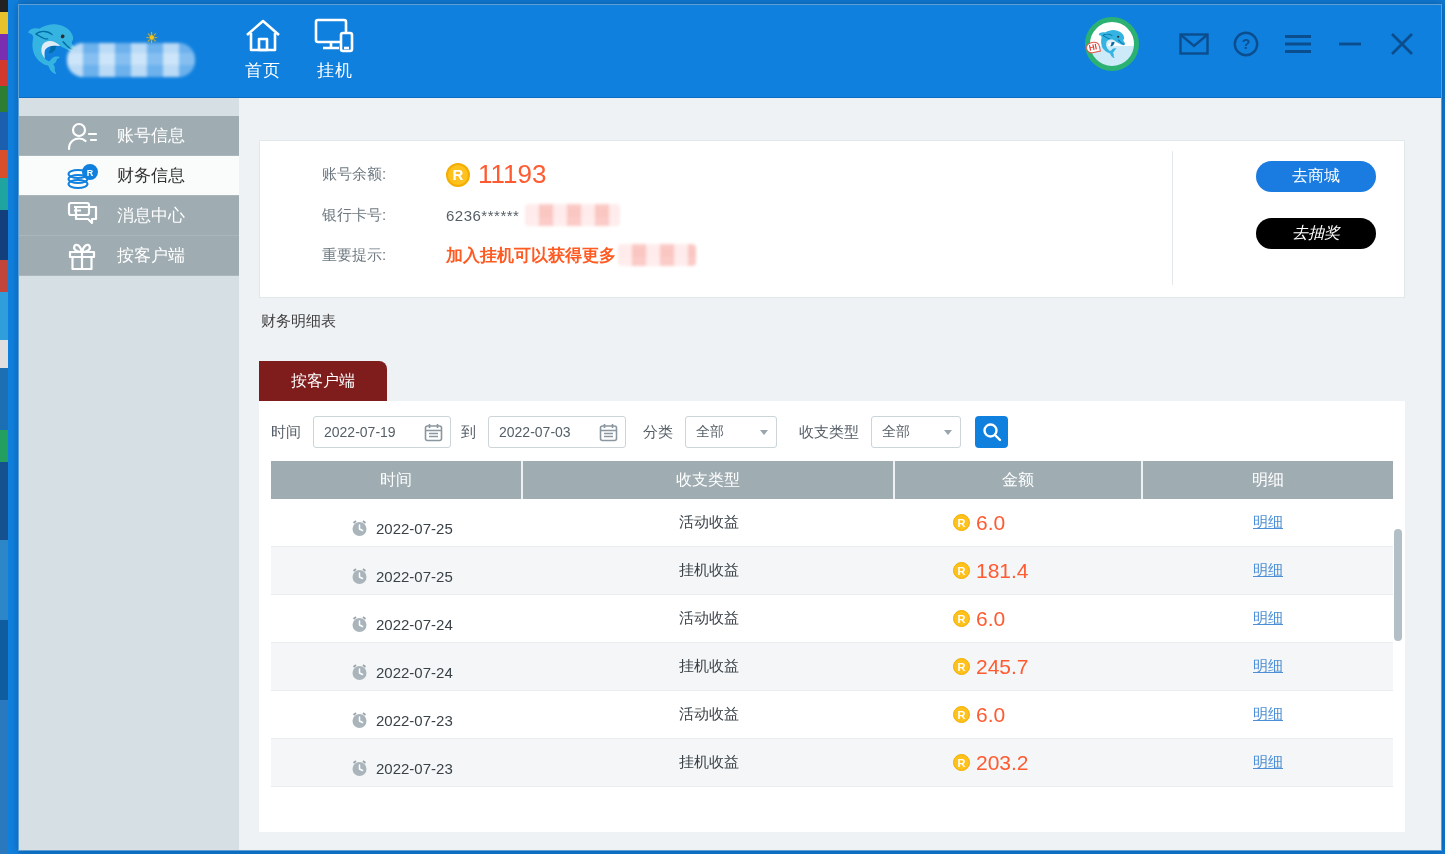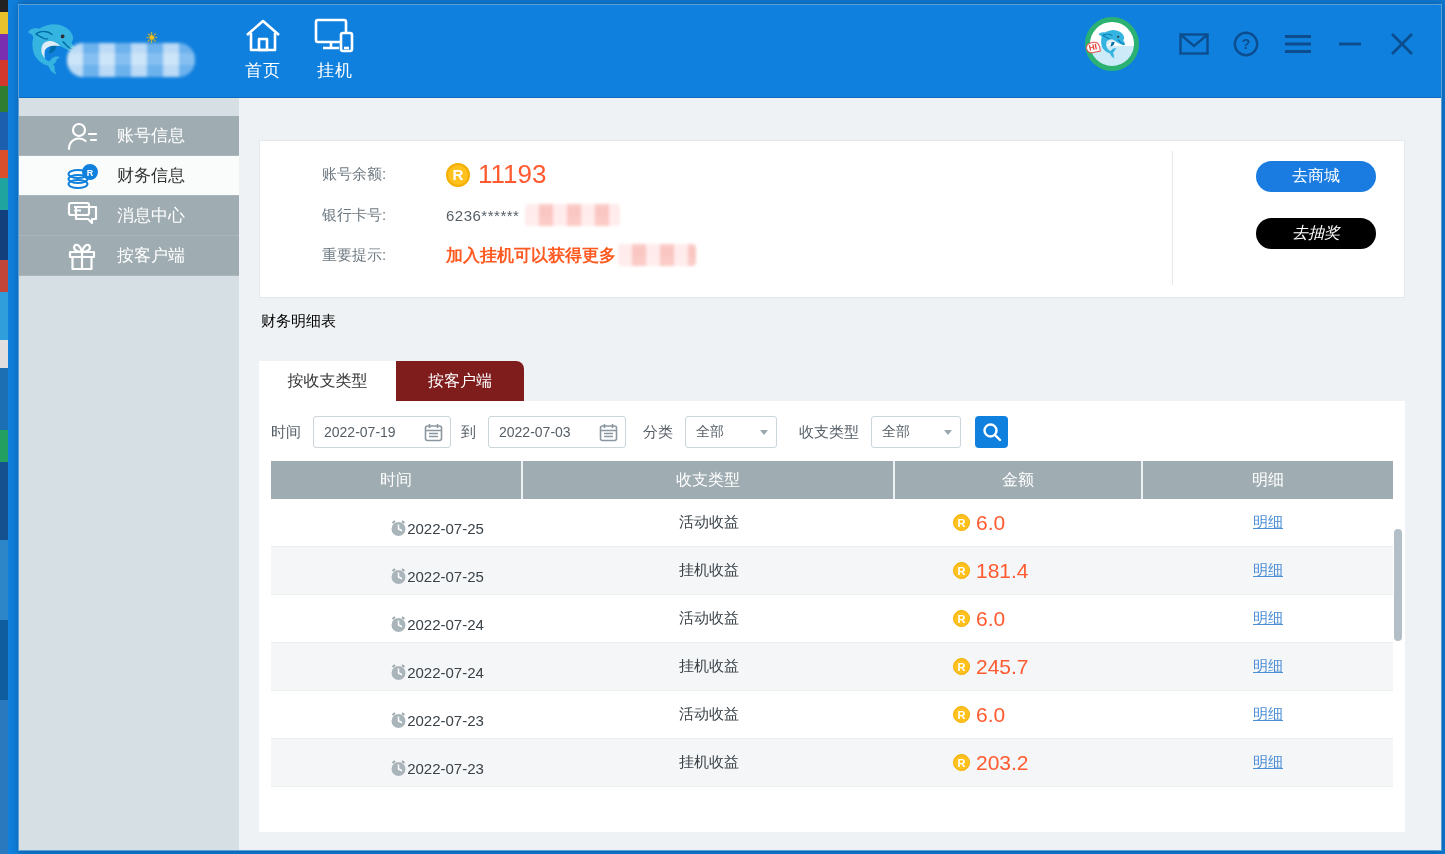--- a/index.html
+++ b/index.html
@@ -69,21 +69,21 @@
                repeating-linear-gradient(0deg,rgba(255,255,255,.5) 0 9px,rgba(248,205,200,.55) 9px 18px); }
   .redact-bank { width:95px; height:22px; margin-left:6px; }
   .redact-notice { width:78px; height:22px; margin-left:2px; }
   .acc-divider { position:absolute; left:912px; top:10px; bottom:12px; width:1px; background:#e3e8eb; }
   .acc-buttons { position:absolute; right:28px; top:20px; display:flex; flex-direction:column; gap:26px; }
   .pill-btn { width:120px; height:31px; border:none; border-radius:16px; color:#fff; font-size:16px;
     font-family:inherit; cursor:pointer; }
   .pill-btn.shop { background:#1a7ce0; }
   .pill-btn.lottery { background:#000000;font-style:italic; }
 
-  .section-title { position:absolute; left:22px; top:214px; color:#000000; font-size:15px; }
+  .section-title { position:absolute; left:22px; top:214px; color:#404040; font-size:15px; }
 
   
   .tabs { position:absolute; left:20px; top:263px; display:flex; }
   .tab { height:40px; display:flex; align-items:center; justify-content:center; font-size:16px; cursor:pointer; }
   .tab.active { width:137px; background:#fff; color:#333; }
   .tab.inactive { width:128px; background:#7f1d1d; color:#fff; border-radius:0 8px 0 0; }
 
   
   .panel { position:absolute; left:20px; top:303px; width:1146px; height:431px; background:#fff; }
 
@@ -105,21 +105,21 @@
   
   .table { margin:13px 0 0 12px; width:1122px; position:relative; }
   .thead { display:grid; grid-template-columns:252px 372px 248px 250px; background:#9facb2; height:38px; }
   .th { display:flex; align-items:center; justify-content:center; color:#fff; font-size:16px;
     border-right:2px solid #eef1f3; }
   .th:last-child { border-right:none; }
   .rows { }
   .trow { display:grid; grid-template-columns:252px 372px 248px 250px; height:48px; border-bottom:1px solid #eaeeef; }
   .trow:nth-child(even) { background:#f4f6f7; }
   .td { display:flex; align-items:center; justify-content:center; font-size:15px; color:#3a4248; }
-  .td.date-cell { justify-content:center; padding-left:80px; gap:0;margin-top:12px; }
+  .td.date-cell { justify-content:flex-start; padding-left:80px; gap:8px;margin-top:12px; }
   .td.amount-cell { justify-content:flex-start; padding-left:58px; }
   .amount-inner { display:flex; align-items:center; gap:6px; }
   .amount-num { color:#ff5a30; font-size:21px; }
   .detail-link { color:#4d8fd6; text-decoration:underline; font-size:15px; cursor:pointer; }
 
   .scrollbar { position:absolute; right:3px; top:128px; width:8px; height:300px; }
   .scroll-thumb { width:8px; height:112px; background:#b3bfc6; border-radius:4px; cursor:grab; }
 
   svg { display:block; }
 </style>
@@ -276,21 +276,20 @@
           <div class="acc-divider"></div>
           <div class="acc-buttons">
             <button class="pill-btn shop">去商城</button>
             <button class="pill-btn lottery">去抽奖</button>
           </div>
         </div>
 
         <div class="section-title">财务明细表</div>
 
         <div class="tabs">
-          <div class="tab active">按收支类型</div>
           <div class="tab inactive">按客户端</div>
         </div>
 
         <div class="panel">
 
           <div class="filters">
             <span class="f-label">时间</span>
             <div class="date-input">
               <span class="val">2022-07-19</span>
               <span class="cal">

